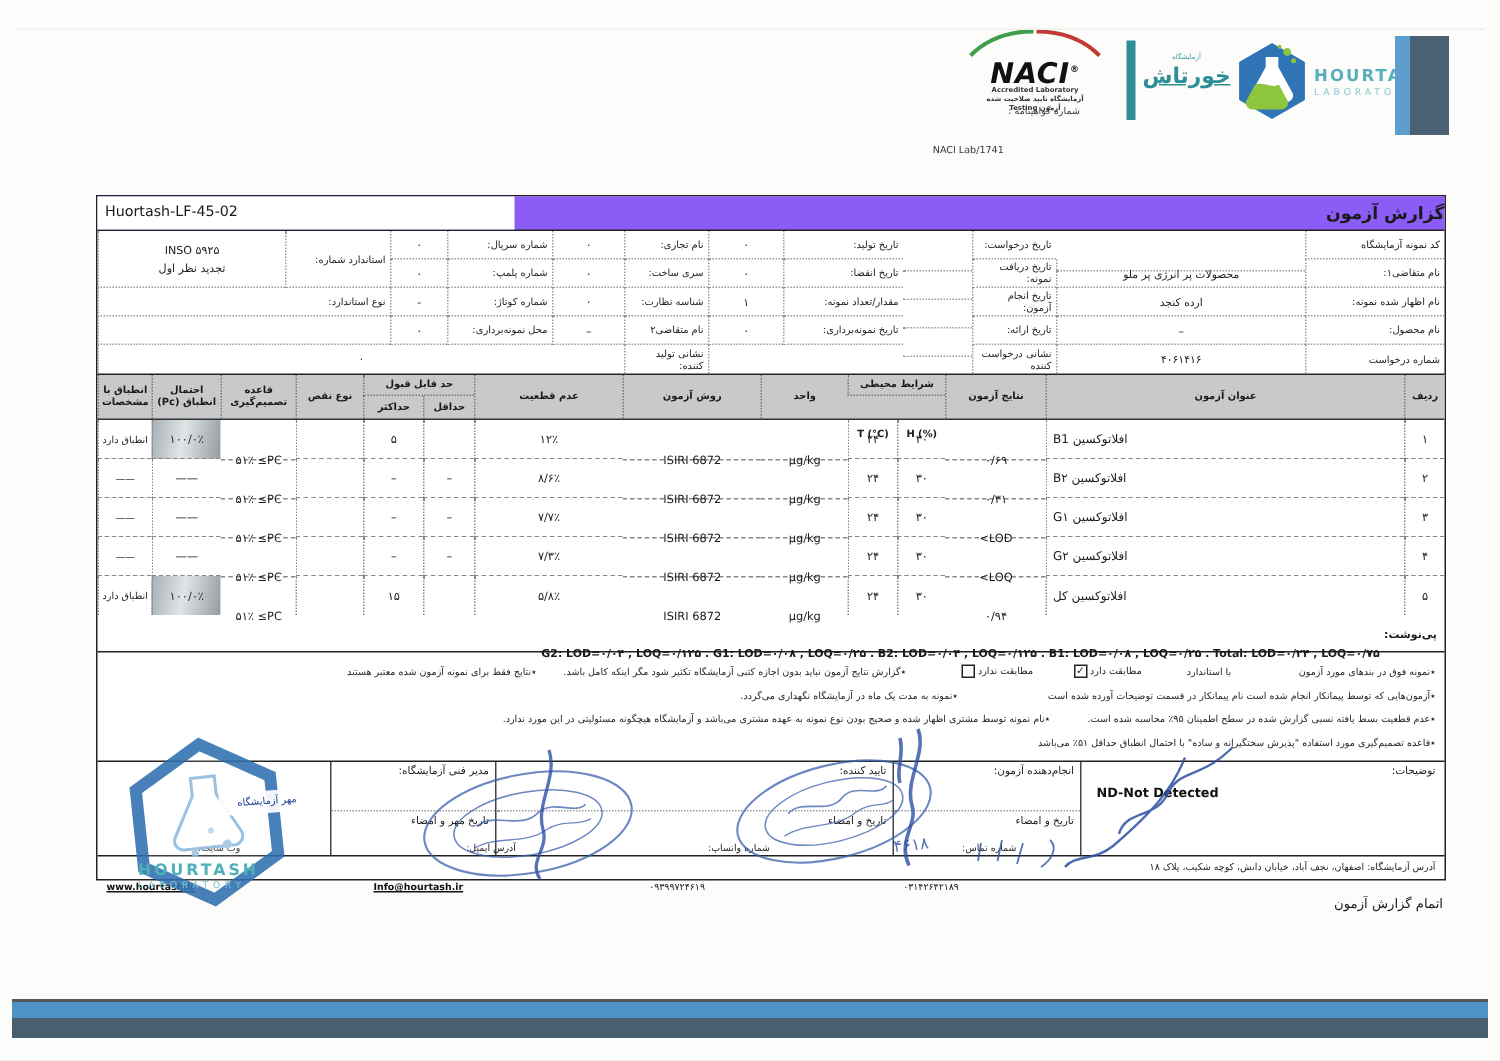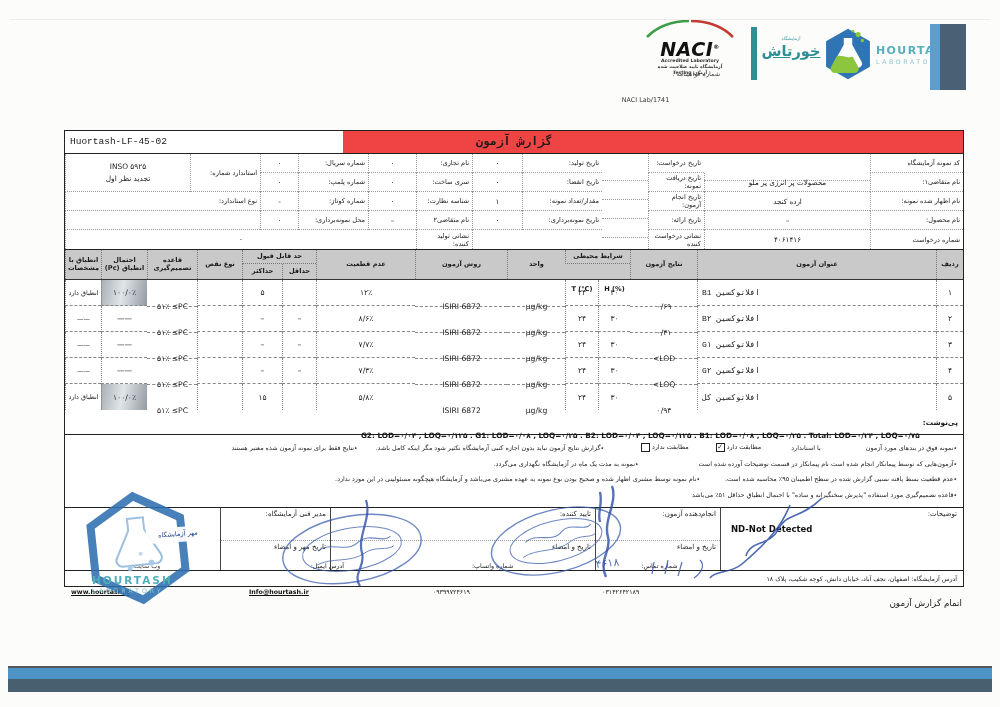--- a/index.html
+++ b/index.html
@@ -19,44 +19,44 @@
   .brand-fa .big{font-size:14.5px;font-weight:bold;color:#2c8f96;line-height:18px;text-decoration:underline;}
   .brand-hex{position:absolute;left:821px;top:24px;}
   .brand-en{position:absolute;left:876px;top:45px;width:86px;}
   .brand-en .l1{font-size:11px;font-weight:bold;color:#58aebb;letter-spacing:1.4px;line-height:12px;}
   .brand-en .l2{font-size:6.2px;color:#8cc6cd;letter-spacing:2.6px;line-height:9px;}
   .corner-tab{position:absolute;left:930px;top:24px;width:36px;height:66px;
       background:linear-gradient(to right,#5e9ecf 0 10px,#4a6175 10px);}
 
   
   .tbl{position:absolute;left:64px;top:130px;width:898px;border:1.5px solid #222;background:#fff;direction:rtl;box-sizing:content-box;}
-  .title-row{position:relative;height:22px;background:#ef4444;border-bottom:1.4px solid #222;font-family:Liberation Mono, monospace;}
+  .title-row{position:relative;height:22px;background:#8b5cf6;border-bottom:1.4px solid #222;}
   .doc-code{position:absolute;left:0;top:0;height:22px;width:278px;background:#fff;direction:ltr;
             font-size:9.5px;line-height:22px;padding-left:5px;box-sizing:border-box;}
-  .rpt-title{position:absolute;inset:0;text-align:center;font-weight:bold;font-size:11.5px;line-height:22px;}
+  .rpt-title{position:absolute;inset:0;text-align:right;font-weight:bold;font-size:11.5px;line-height:22px;}
 
   .info-grid{display:grid;grid-template-columns:93px 166px 56px 46px 80px 50px 56px 48px 70px 38px 70px 125px;
              grid-auto-rows:19px;border-bottom:1.4px solid #222;}
   .ic{display:flex;align-items:center;padding:0 3px;border-left:1px dotted #999;border-bottom:1px dotted #999;
       overflow:hidden;box-sizing:border-box;}
   .il{font-size:6.6px;color:#222;justify-content:flex-start;}
   .iv{font-size:7.2px;font-weight:normal;justify-content:center;text-align:center;}
   .nb{border-bottom:none !important;}
   .ltr{direction:ltr;margin-top:26px;}
   .ref2{white-space:pre-line;text-align:center;line-height:1.55;font-size:7.4px;}
 
   .res-head{display:grid;grid-template-columns:27px 239px 67px 32px 33px 58px 92px 99px 34px 40px 45px 50px 46px 36px;
             grid-template-rows:14px 15px;background:#c9c9c9;border-bottom:1px solid #333;font-size:6.6px;font-weight:bold;}
   .hc{display:flex;align-items:center;justify-content:center;text-align:center;border-left:1px dotted #777;
       border-bottom:1px dotted #777;padding:0 1px;box-sizing:border-box;line-height:1.1;}
   .res-body{display:grid;grid-template-columns:27px 239px 67px 32px 33px 58px 92px 99px 34px 40px 45px 50px 46px 36px;
             grid-auto-rows:26px;font-size:7.6px;}
   .rc{display:flex;align-items:center;justify-content:center;text-align:center;border-left:1px dotted #888;
       border-bottom:1px dashed #888;box-sizing:border-box;padding:0 1px;}
-  .rc.c1{justify-content:flex-end;padding-left:4px;padding-right:8px;font-size:8px;font-family:Liberation Mono, monospace;}
+  .rc.c1{justify-content:flex-end;padding-left:4px;padding-right:8px;font-size:8px;}
   .rc.c13{font-size:6.4px;}
   .hi{background:linear-gradient(100deg,#a9b1b6 0%,#e0e5e7 45%,#939ca2 100%);font-weight:normal;color:#24303a;}
 
   .footnote-row{height:24px;display:flex;direction:rtl;align-items:center;gap:3px;padding:0 5px;
                 border-bottom:1.4px solid #222;font-size:7.3px;font-weight:bold;}
 
   .notes{height:70px;display:flex;flex-direction:column;justify-content:space-evenly;padding:1px 6px;
          font-size:6.4px;border-bottom:1.4px solid #222;color:#222;}
   .note-line{display:flex;align-items:center;white-space:nowrap;}
   .cb{display:inline-block;width:7px;height:7px;border:1px solid #222;font-size:7px;line-height:6px;

